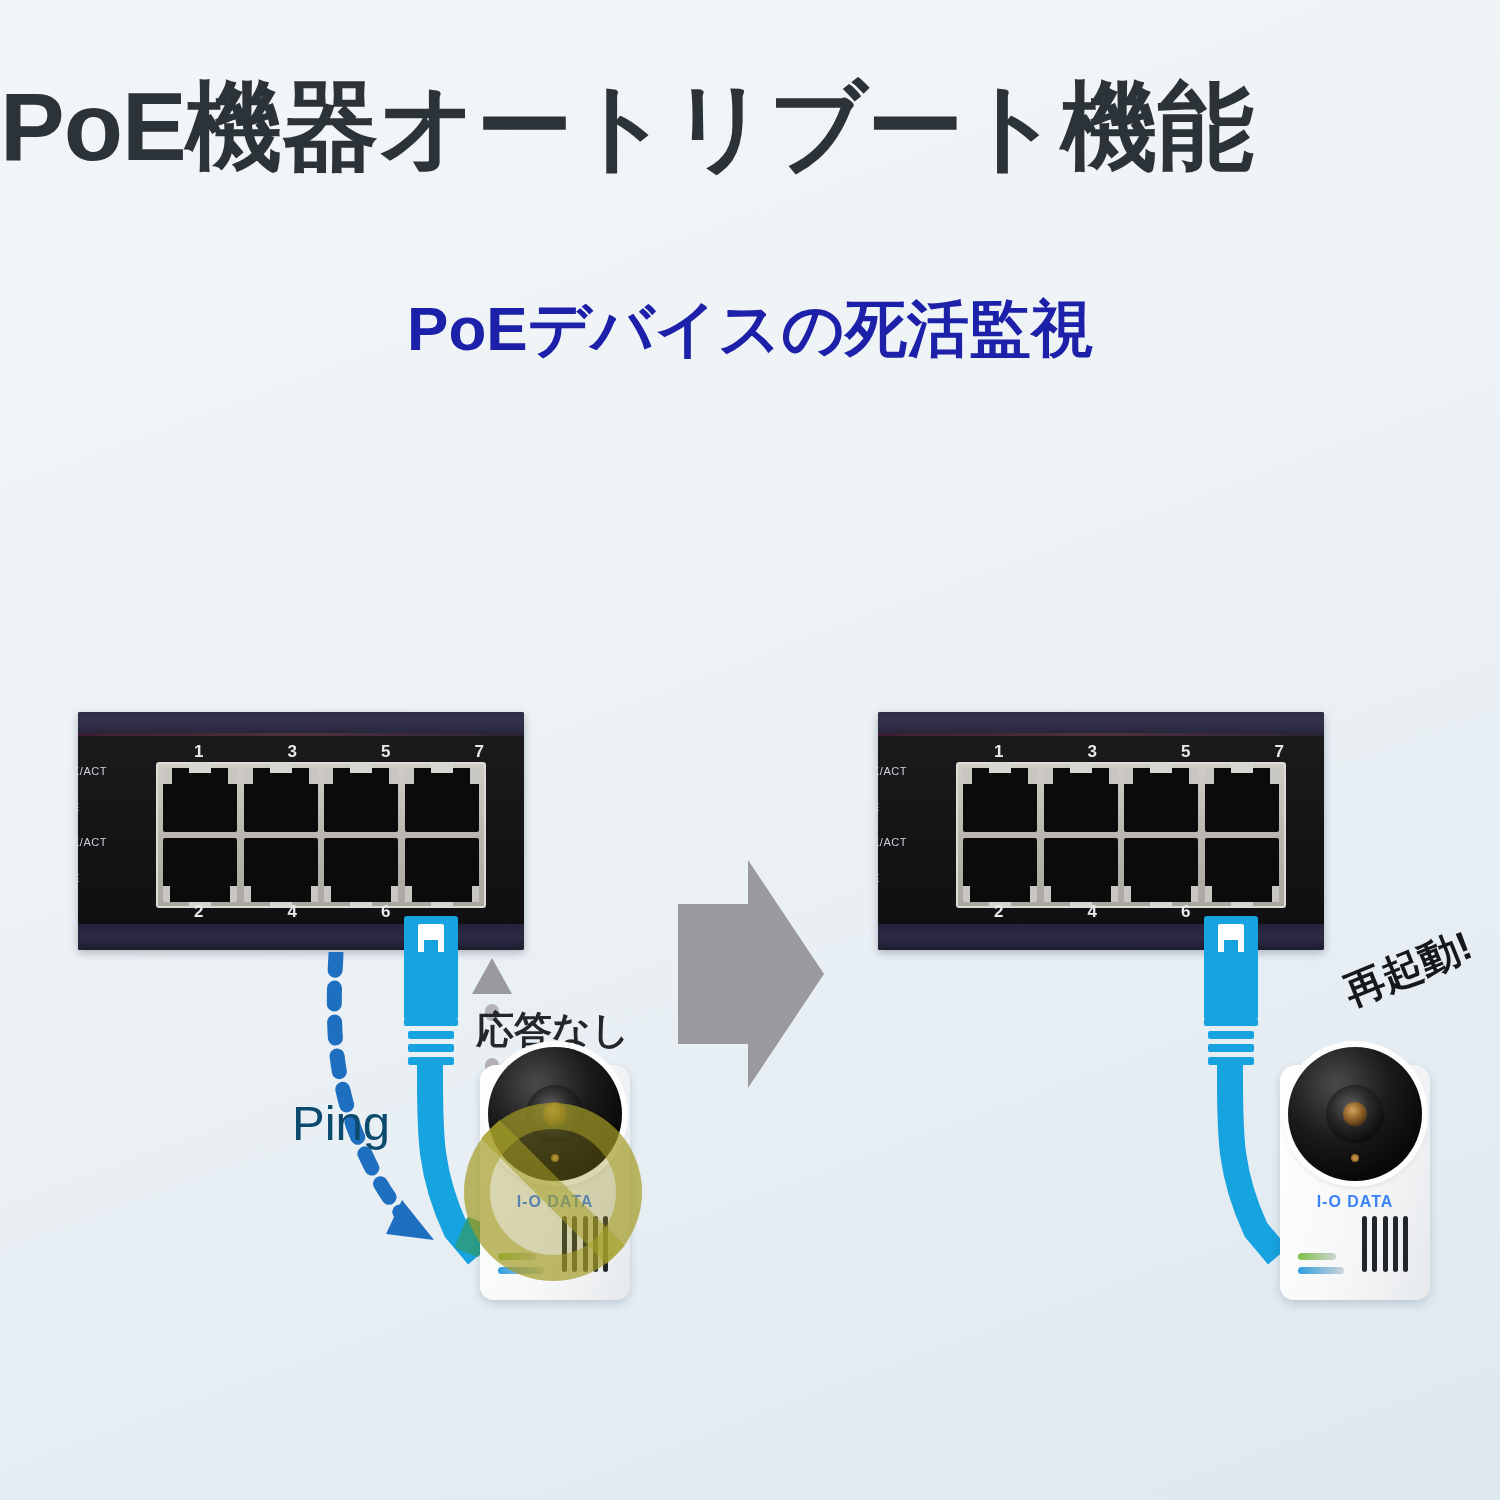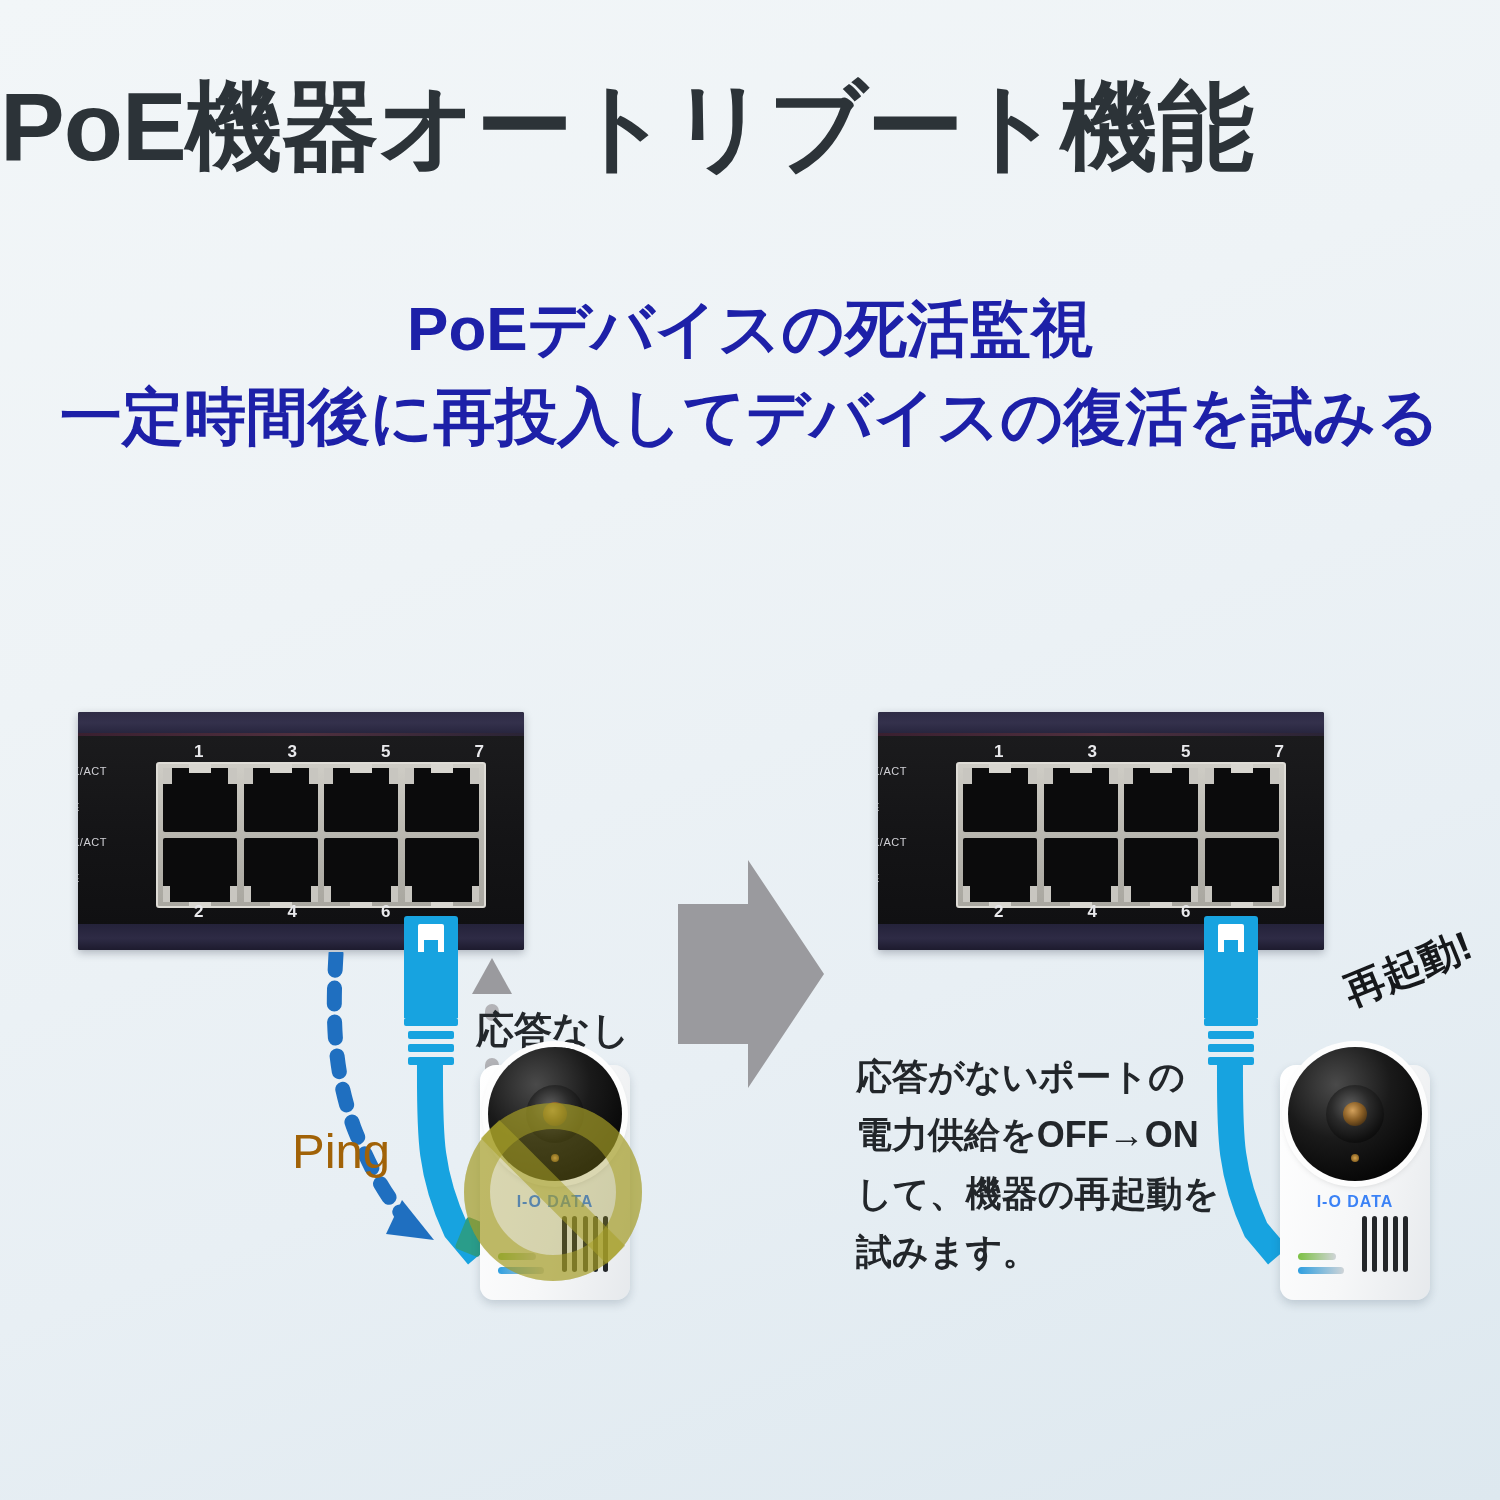--- a/index.html
+++ b/index.html
@@ -138,22 +138,22 @@
   .boot .ribw{ width:54px; }
 
   
   .cabletail{ position:absolute; }
   .cabletail.left  { left:360px; top:1060px; }
   .cabletail.right { left:1160px; top:1060px; }
 
   
   #ping-arrow{ position:absolute; left:310px; top:952px; }
   #ping-label{
-    position:absolute; left:292px; top:1123px;
-    font-size:49px; font-weight:500; color:#a16207;
+    position:absolute; left:292px; top:1095px;
+    font-size:49px; font-weight:500; color:#0c4a6e;
     font-family:"Liberation Sans", sans-serif;
   }
 
   
   #noresp-arrow{ position:absolute; left:470px; top:958px; }
   #noresp-label{
     position:absolute; left:476px; top:1005px;
     font-size:38px; font-weight:bold; color:#23272b;
     white-space:nowrap;
   }
@@ -249,21 +249,20 @@
     white-space:nowrap;
   }
 </style>
 </head>
 <body>
 
 <h1 id="title">PoE機器オートリブート機能</h1>
 
 <div id="subtitle">
   <span class="ln">PoEデバイスの死活監視</span>
-  <span class="ln">一定時間後に再投入してデバイスの復活を試みる</span>
 </div>
 
 <div id="scene">
 
   <div class="switch left">
     <div class="sw-body">
       <div class="sw-toprail"></div>
       <div class="sw-face"></div>
       <div class="sw-botrail"></div>
 
@@ -489,20 +488,14 @@
     <div class="cam-led-g"></div>
     <div class="cam-led-b"></div>
     <div class="cam-dome">
       <div class="cam-lens"></div>
       <div class="cam-irled"></div>
     </div>
   </div>
 
   <div id="reboot-label">再起動!</div>
 
-  <div id="right-copy">
-    <span class="ln">応答がないポートの</span>
-    <span class="ln">電力供給をOFF→ON</span>
-    <span class="ln">して、機器の再起動を</span>
-    <span class="ln">試みます。</span>
-  </div>
 
 </div>
 
 </body></html>

